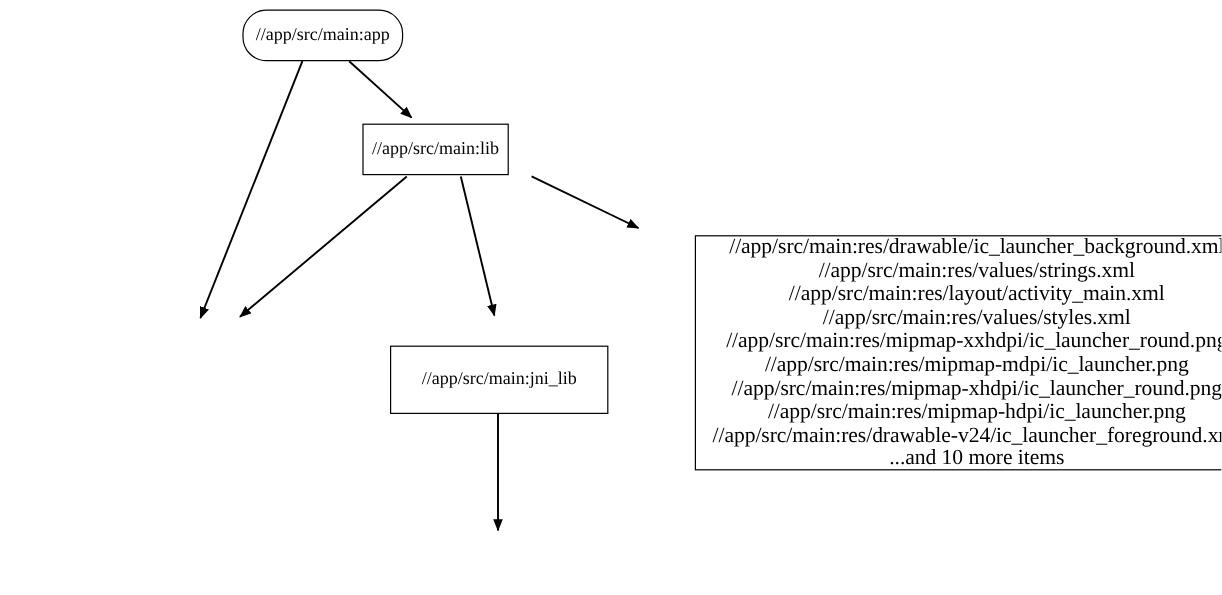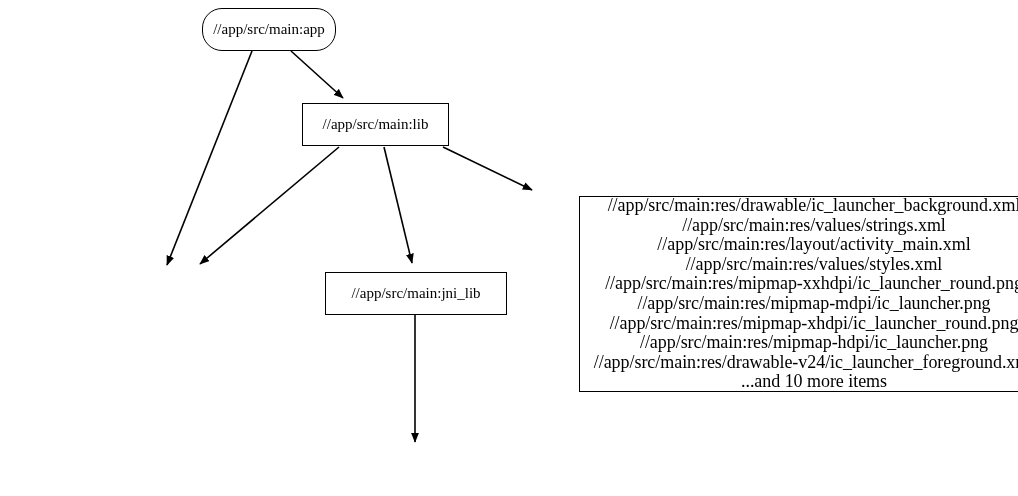--- a/index.html
+++ b/index.html
@@ -45,23 +45,23 @@
   }
   .node-multiline {
     white-space: pre;
     font-size: 18px;
     line-height: 19.55px;
     letter-spacing: -0.05px;
     margin-left: 45px;
   }
   
   #node-app        { left: 202px; top: 8px;   width: 134px; height: 43px; border-radius: 20px; }
-  #node-lib        { left: 302px; top: 103px; width: 147px; height: 43px; }
+  #node-lib        { left: 302px; top: 103px; width: 122px; height: 43px; }
   #node-manifest   { left: 2px;   top: 272px; width: 301px; height: 43px; }
-  #node-jnilib     { left: 325px; top: 272px; width: 182px; height: 43px; }
+  #node-jnilib     { left: 325px; top: 288px; width: 182px; height: 57px; }
   #node-res        { left: 534px; top: 196px; width: 470px; height: 196px; }
   #node-nativelib  { left: 280px; top: 450px; width: 270px; height: 43px; }
 </style>
 </head>
 <body>
 
 <div id="graph-canvas">
 
   <svg id="edge-layer" width="1018" height="496" viewBox="0 0 1018 496" xmlns="http://www.w3.org/2000/svg">
     <defs>

